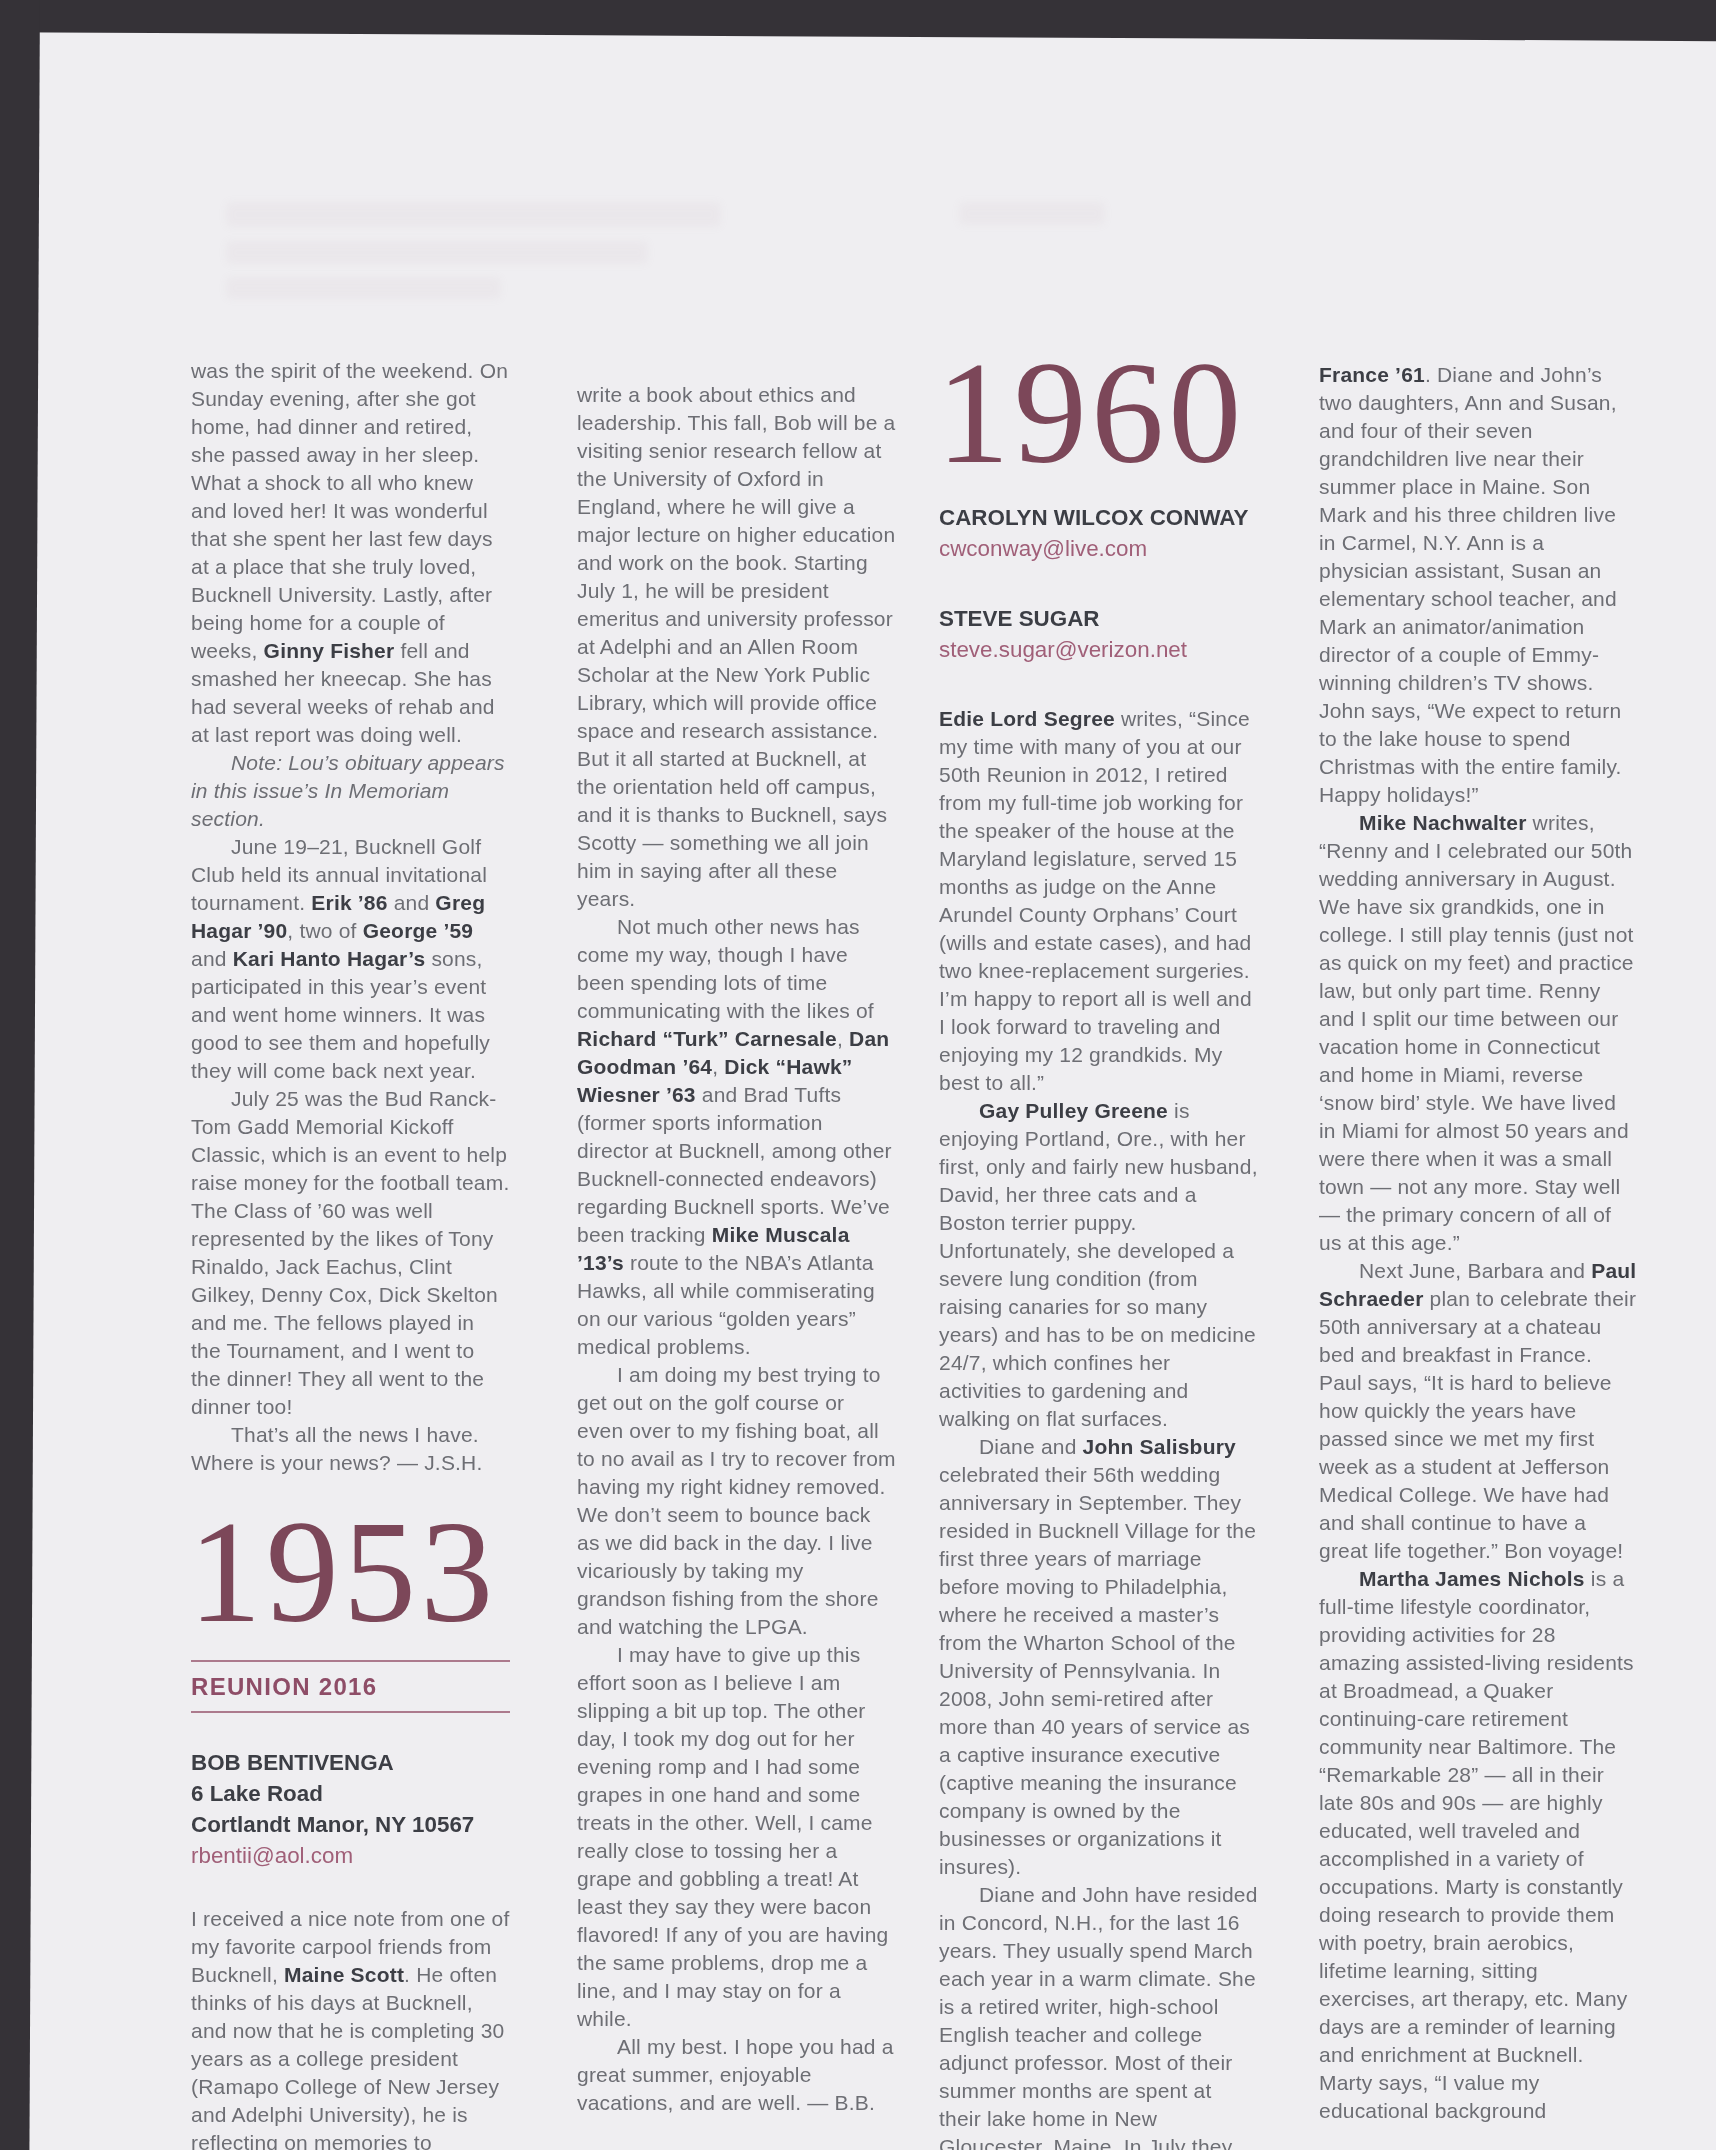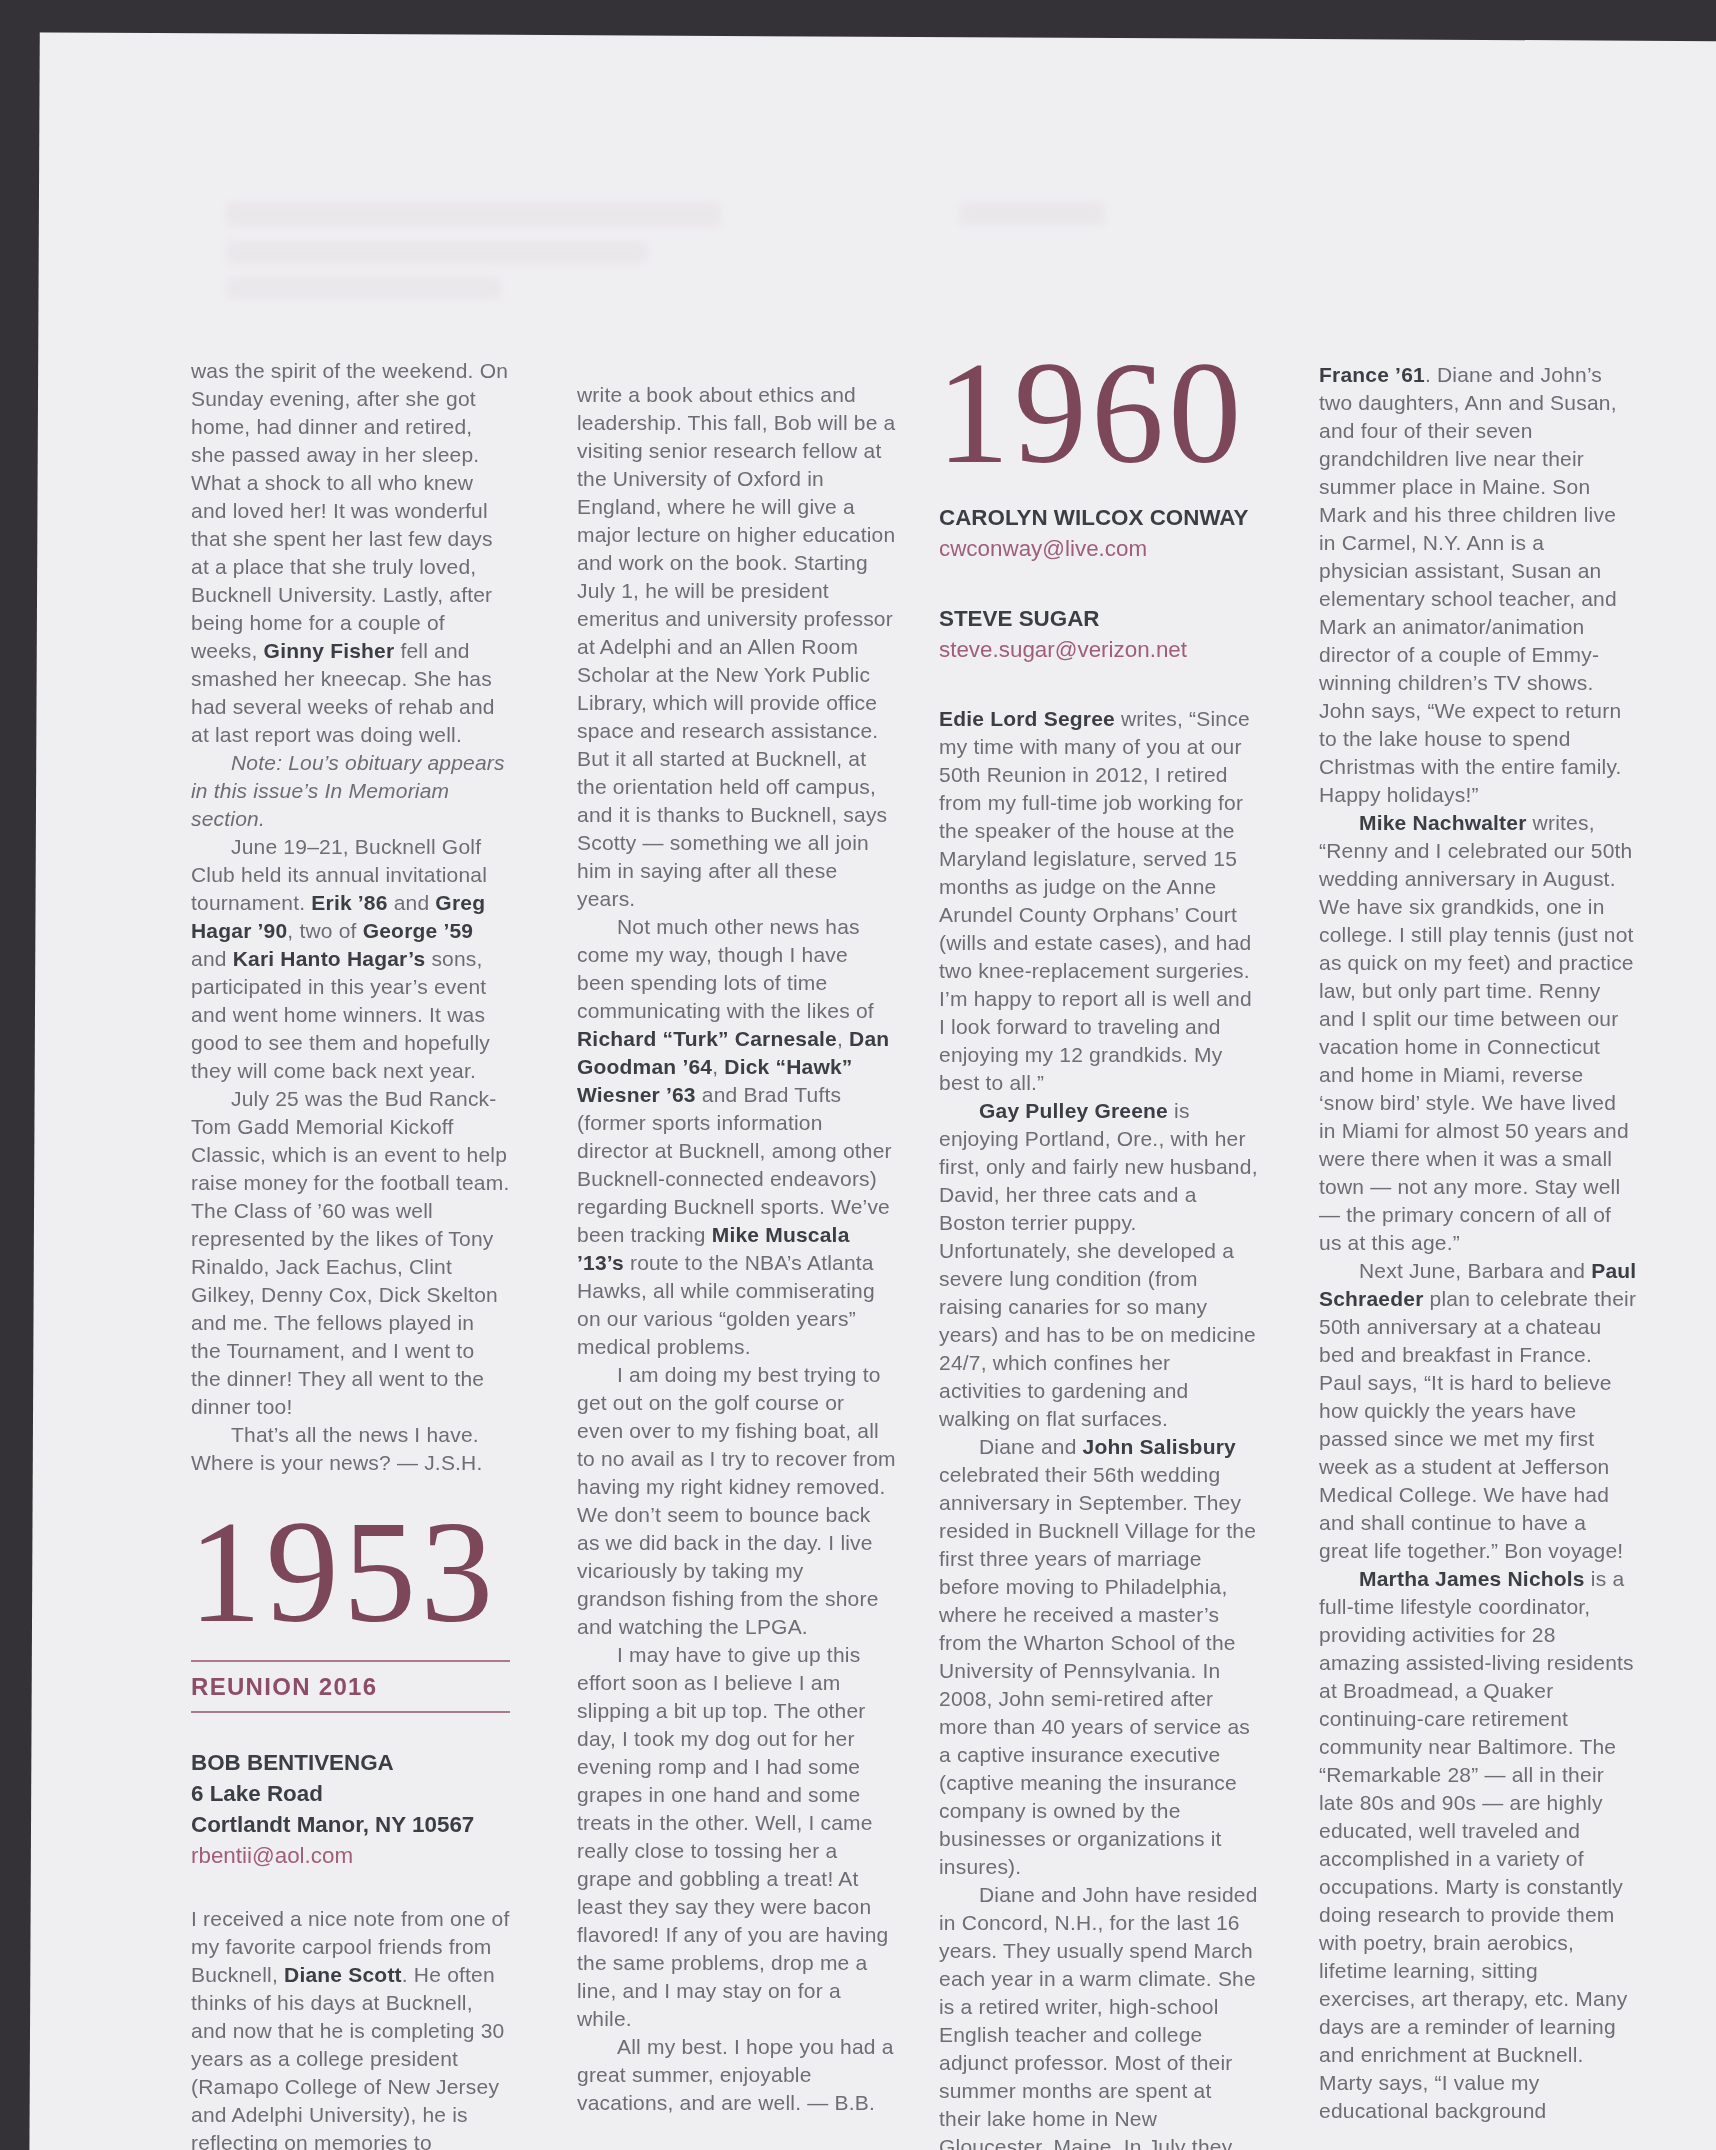--- a/index.html
+++ b/index.html
@@ -60,21 +60,21 @@
       <div class="year">1953</div>
       <div class="rule"></div>
       <div class="reunion">REUNION 2016</div>
       <div class="rule"></div>
       <div style="height: 34px;"></div>
       <div class="contact">BOB BENTIVENGA</div>
       <div class="contact">6 Lake Road</div>
       <div class="contact">Cortlandt Manor, NY 10567</div>
       <div class="email">rbentii@aol.com</div>
       <div style="height: 34px;"></div>
-      <p class="para"><span>I received a nice note from one of my favorite carpool friends from Bucknell, </span><span class="b">Diane Scott</span><span>. He often thinks of his days at Bucknell, and now that he is completing 30 years as a college president (Ramapo College of New Jersey and Adelphi University), he is reflecting on memories to</span></p>
+      <p class="para"><span>I received a nice note from one of my favorite carpool friends from Bucknell, </span><span class="b">Maine Scott</span><span>. He often thinks of his days at Bucknell, and now that he is completing 30 years as a college president (Ramapo College of New Jersey and Adelphi University), he is reflecting on memories to</span></p>
     </div>
     <div class="column col2">
       <p class="para"><span>write a book about ethics and leadership. This fall, Bob will be a visiting senior research fellow at the University of Oxford in England, where he will give a major lecture on higher education and work on the book. Starting July 1, he will be president emeritus and university professor at Adelphi and an Allen Room Scholar at the New York Public Library, which will provide office space and research assistance. But it all started at Bucknell, at the orientation held off campus, and it is thanks to Bucknell, says Scotty — something we all join him in saying after all these years.</span></p>
       <p class="para ind"><span>Not much other news has come my way, though I have been spending lots of time communicating with the likes of </span><span class="b">Richard “Turk” Carnesale</span><span>, </span><span class="b">Dan Goodman ’64</span><span>, </span><span class="b">Dick “Hawk” Wiesner ’63</span><span> and Brad Tufts (former sports information director at Bucknell, among other Bucknell-connected endeavors) regarding Bucknell sports. We’ve been tracking </span><span class="b">Mike Muscala ’13’s</span><span> route to the NBA’s Atlanta Hawks, all while commiserating on our various “golden years” medical problems.</span></p>
       <p class="para ind"><span>I am doing my best trying to get out on the golf course or even over to my fishing boat, all to no avail as I try to recover from having my right kidney removed. We don’t seem to bounce back as we did back in the day. I live vicariously by taking my grandson fishing from the shore and watching the LPGA.</span></p>
       <p class="para ind"><span>I may have to give up this effort soon as I believe I am slipping a bit up top. The other day, I took my dog out for her evening romp and I had some grapes in one hand and some treats in the other. Well, I came really close to tossing her a grape and gobbling a treat! At least they say they were bacon flavored! If any of you are having the same problems, drop me a line, and I may stay on for a while.</span></p>
       <p class="para ind"><span>All my best. I hope you had a great summer, enjoyable vacations, and are well. — B.B.</span></p>
     </div>
     <div class="column col3">
       <div class="year">1960</div>

